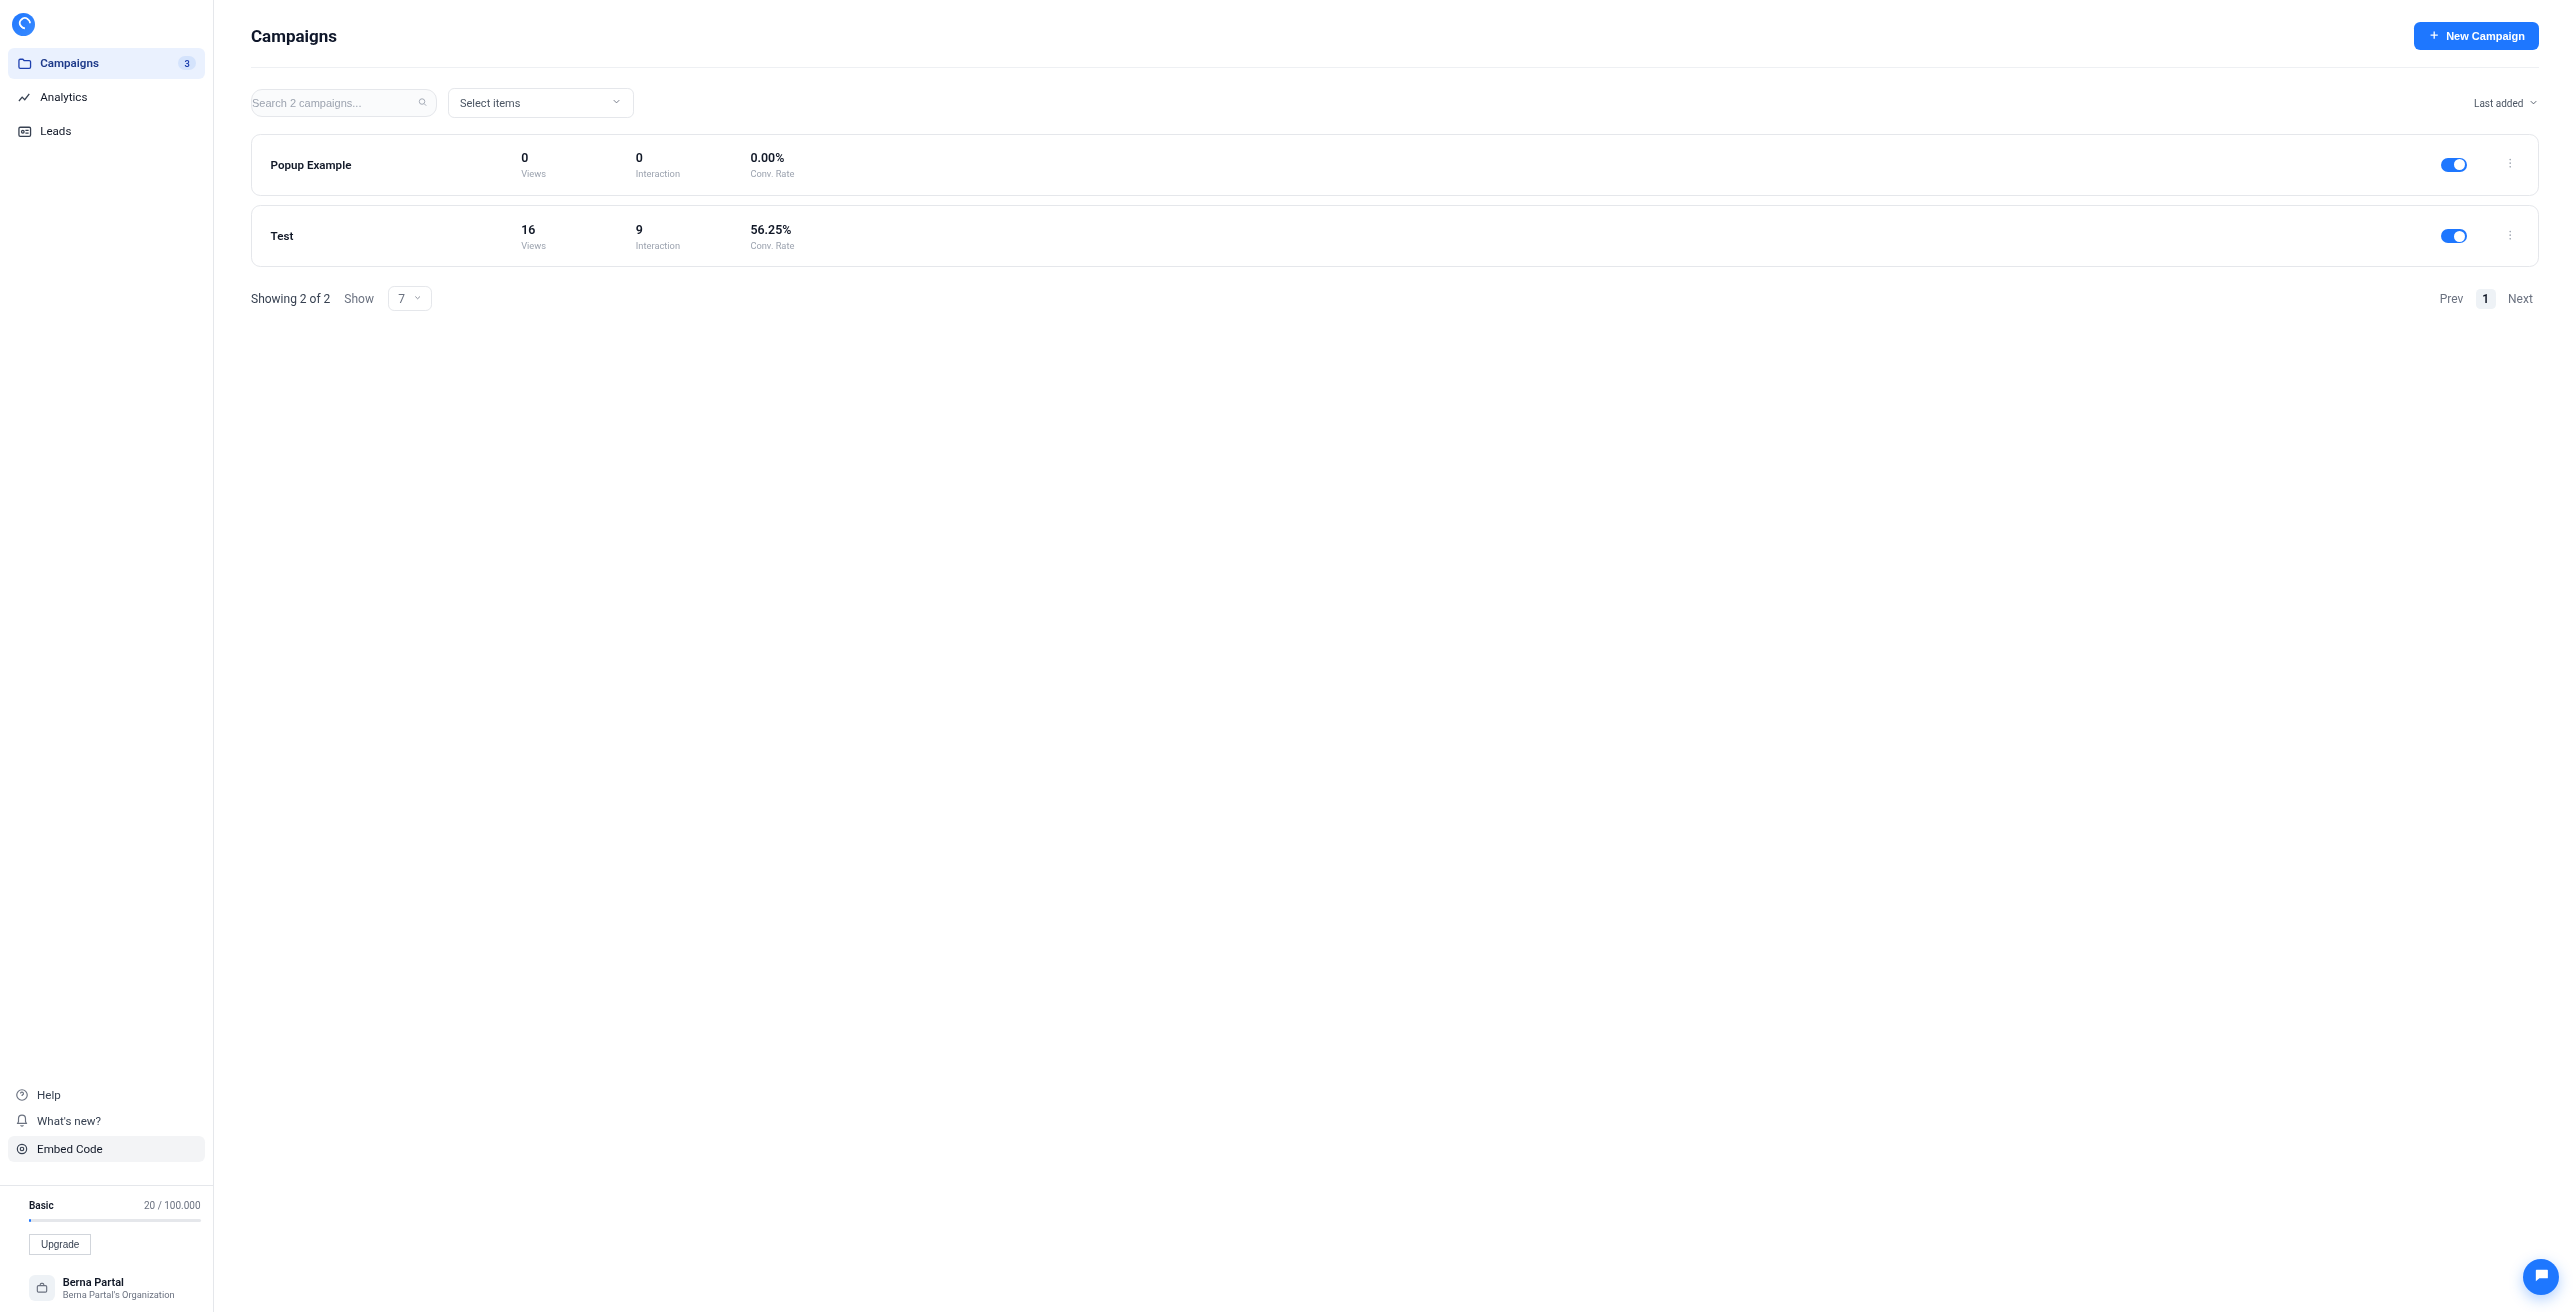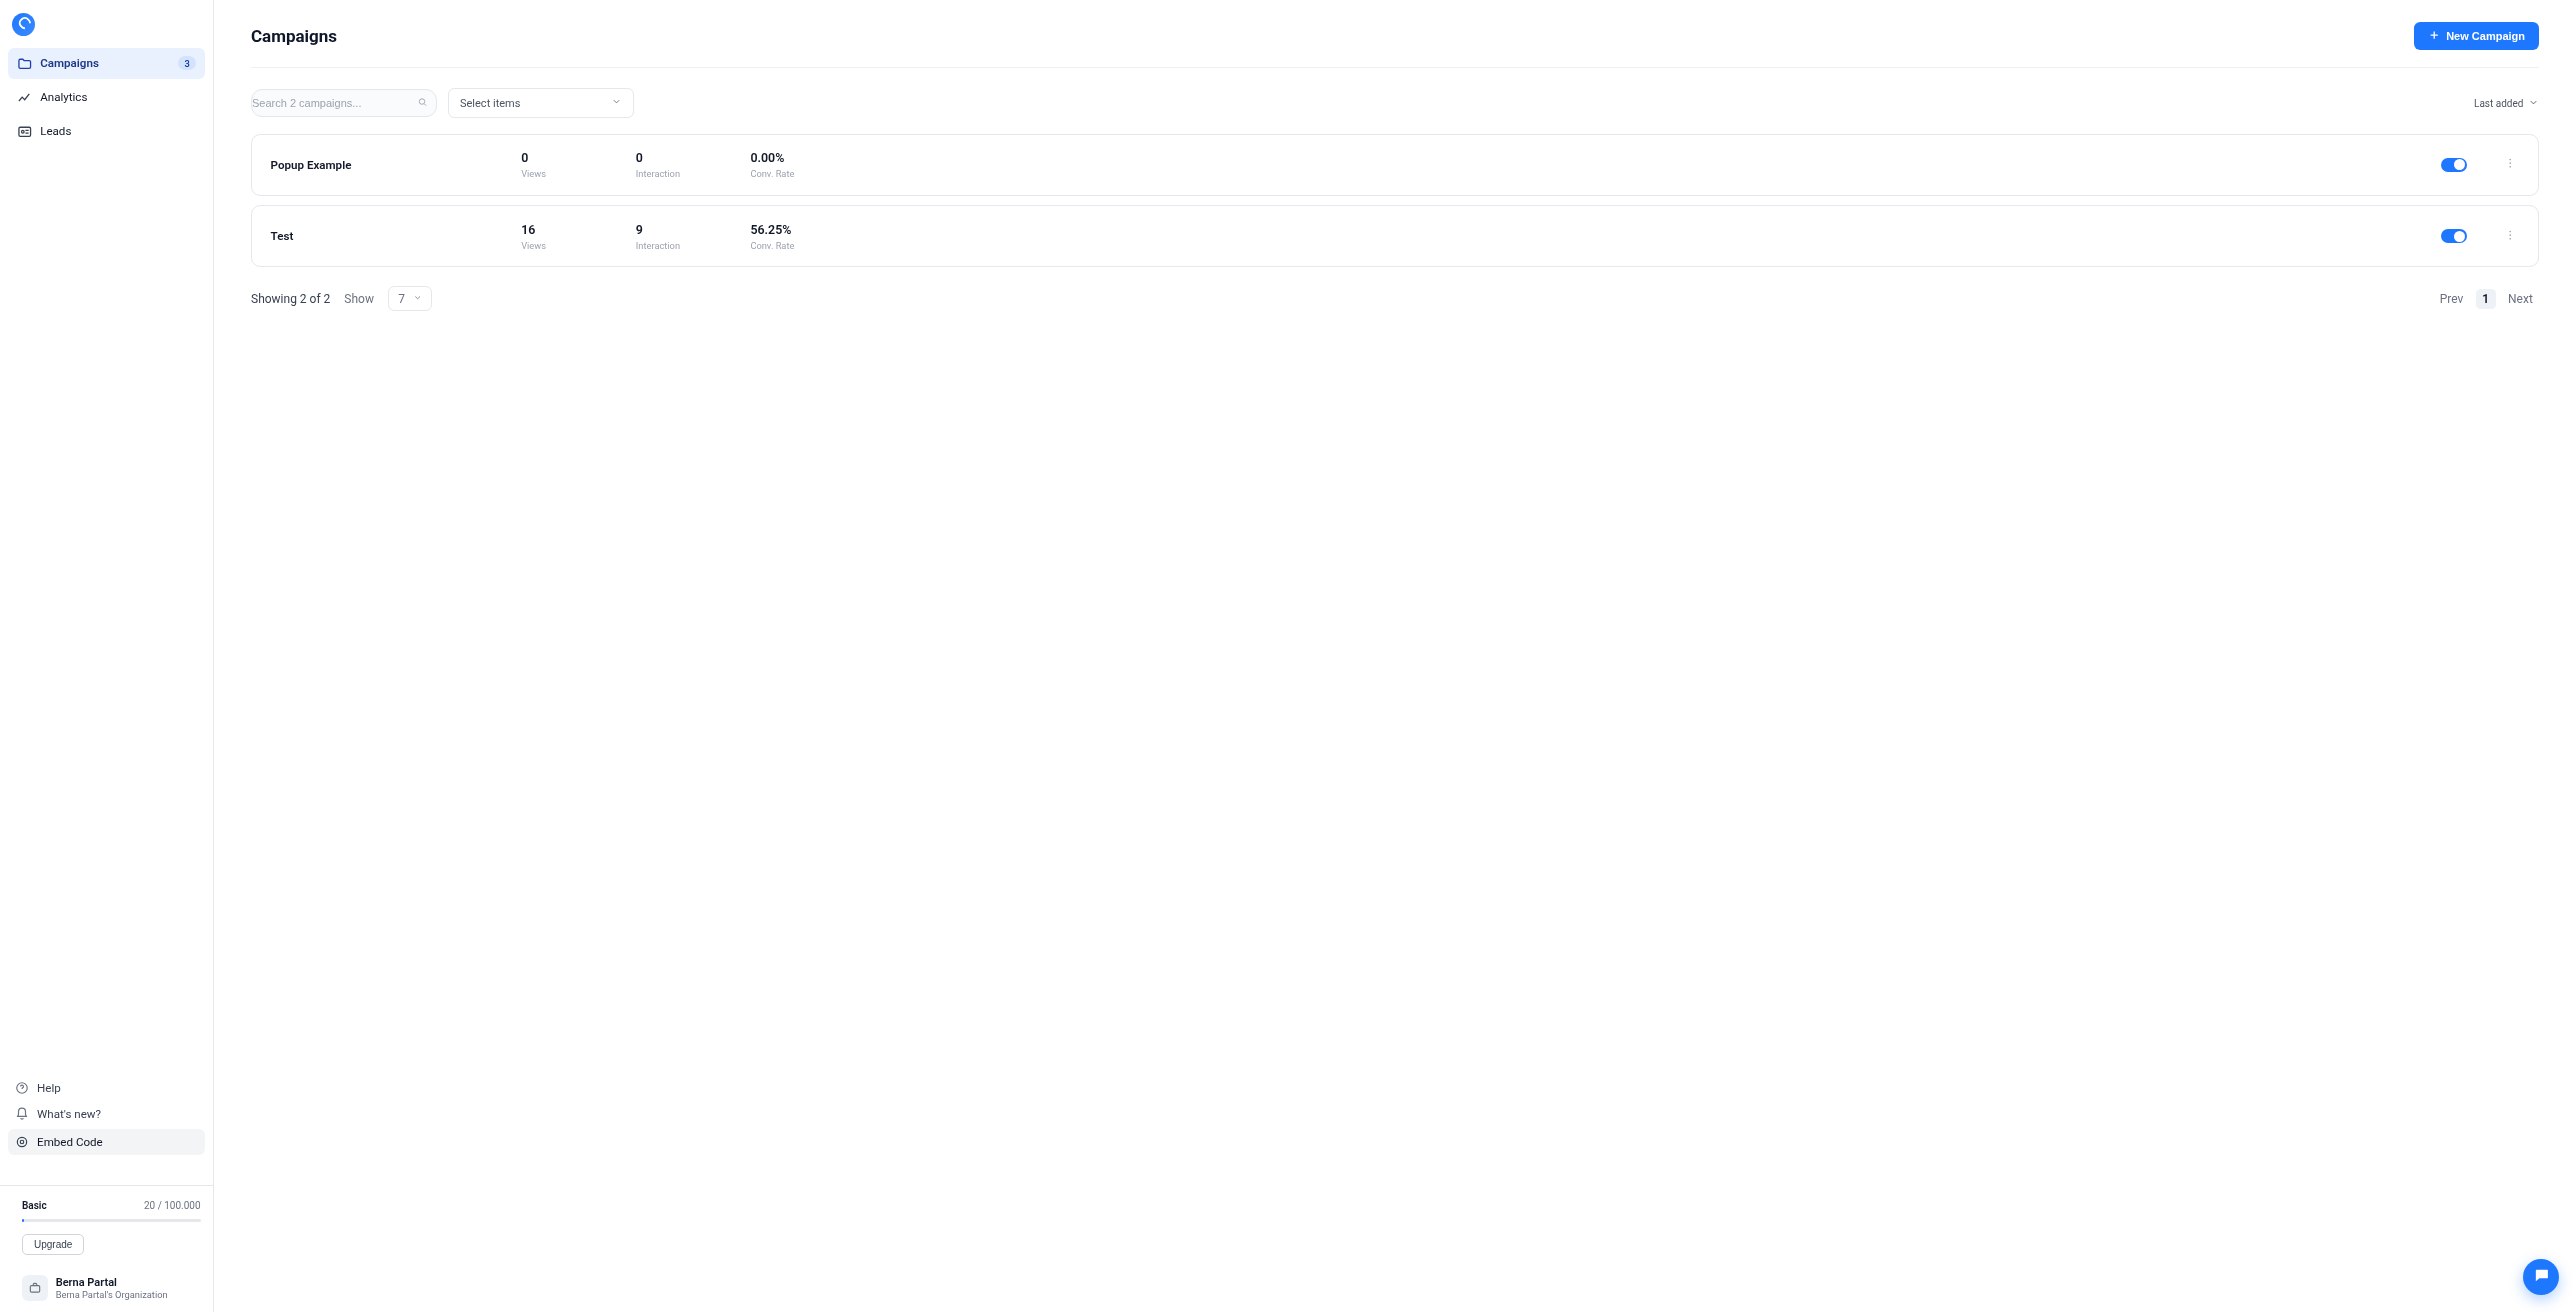--- a/index.html
+++ b/index.html
@@ -72,32 +72,32 @@
       cursor: pointer;
       font-size: 11.6px;
       color: #374151;
     }
     .bottom-item .icon { width: 14px; height: 14px; display:flex; align-items:center; justify-content:center; }
     .bottom-item .icon svg { width: 14px; height: 14px; }
     .bottom-item.embed { background: #f3f4f6; color: #111827; margin-top:1.5px; }
     .plan-box {
       border-top: 0.8px solid #e5e7eb;
       padding-top: 14px;
-      margin: 22px -7.7px 0 -7.7px;
-      padding-left: 22px;
+      margin: 15px -7.7px 0 -7.7px;
+      padding-left: 29px;
       padding-right: 12.4px;
     }
     .plan-row { display:flex; justify-content:space-between; font-size: 10px; margin-bottom: 7.7px; }
     .plan-row .tier { font-weight: 600; color:#111827; }
     .plan-row .usage { color: #6b7280; }
     .plan-bar { height: 3.1px; background: #e5e7eb; border-radius: 1.5px; margin-bottom: 12.4px; position:relative; }
     .plan-bar .fill { height:100%; background:#1e77ff; border-radius:1.5px; width: 0.03%; min-width:1.5px; }
     .upgrade-btn {
       display:inline-block; font-size: 10px; color:#374151;
-      border:0.8px solid #d1d5db; padding: 3.9px 11px; border-radius: 5px;
+      border:0.8px solid #d1d5db; padding: 3.9px 11px; border-radius: 0;
       background:#fff; cursor:pointer;
     }
     .profile {
       display:flex; align-items:center; gap:7.7px; margin-top: 20px;
     }
     .profile .avatar {
       width: 26px; height: 26px; border-radius: 6.2px;
       background: #eef2f6; display:flex; align-items:center; justify-content:center;
     }
     .profile .avatar svg { width:14px; height:14px; }

